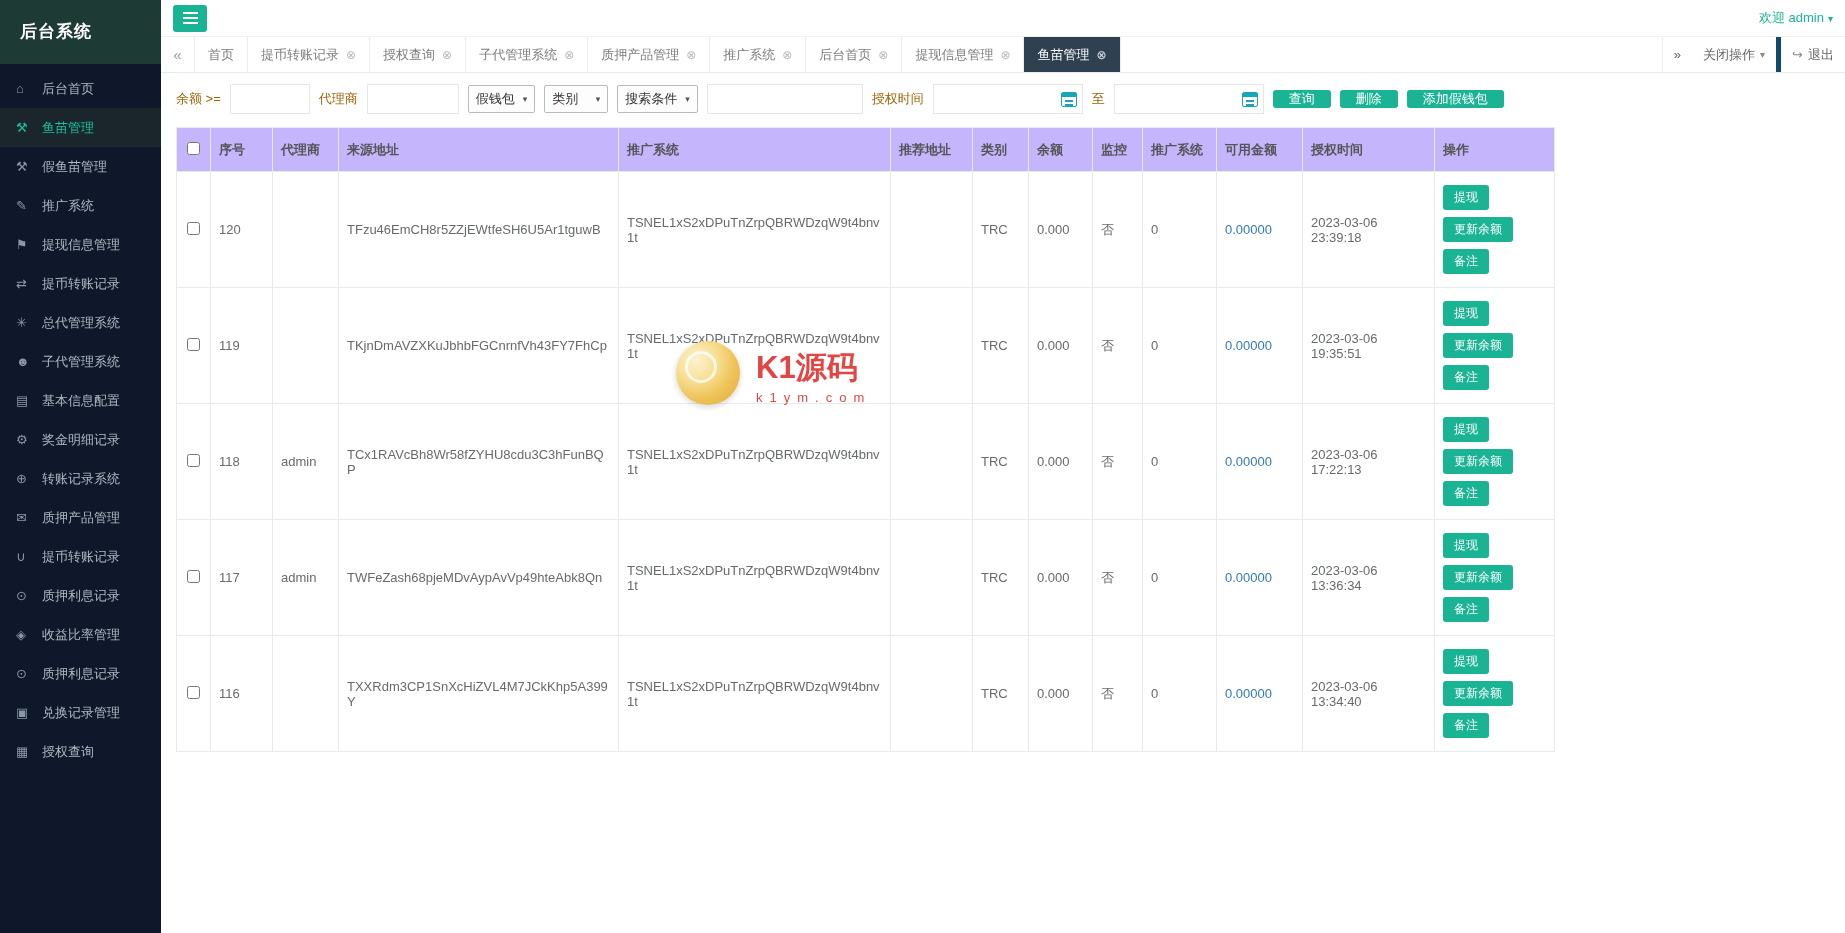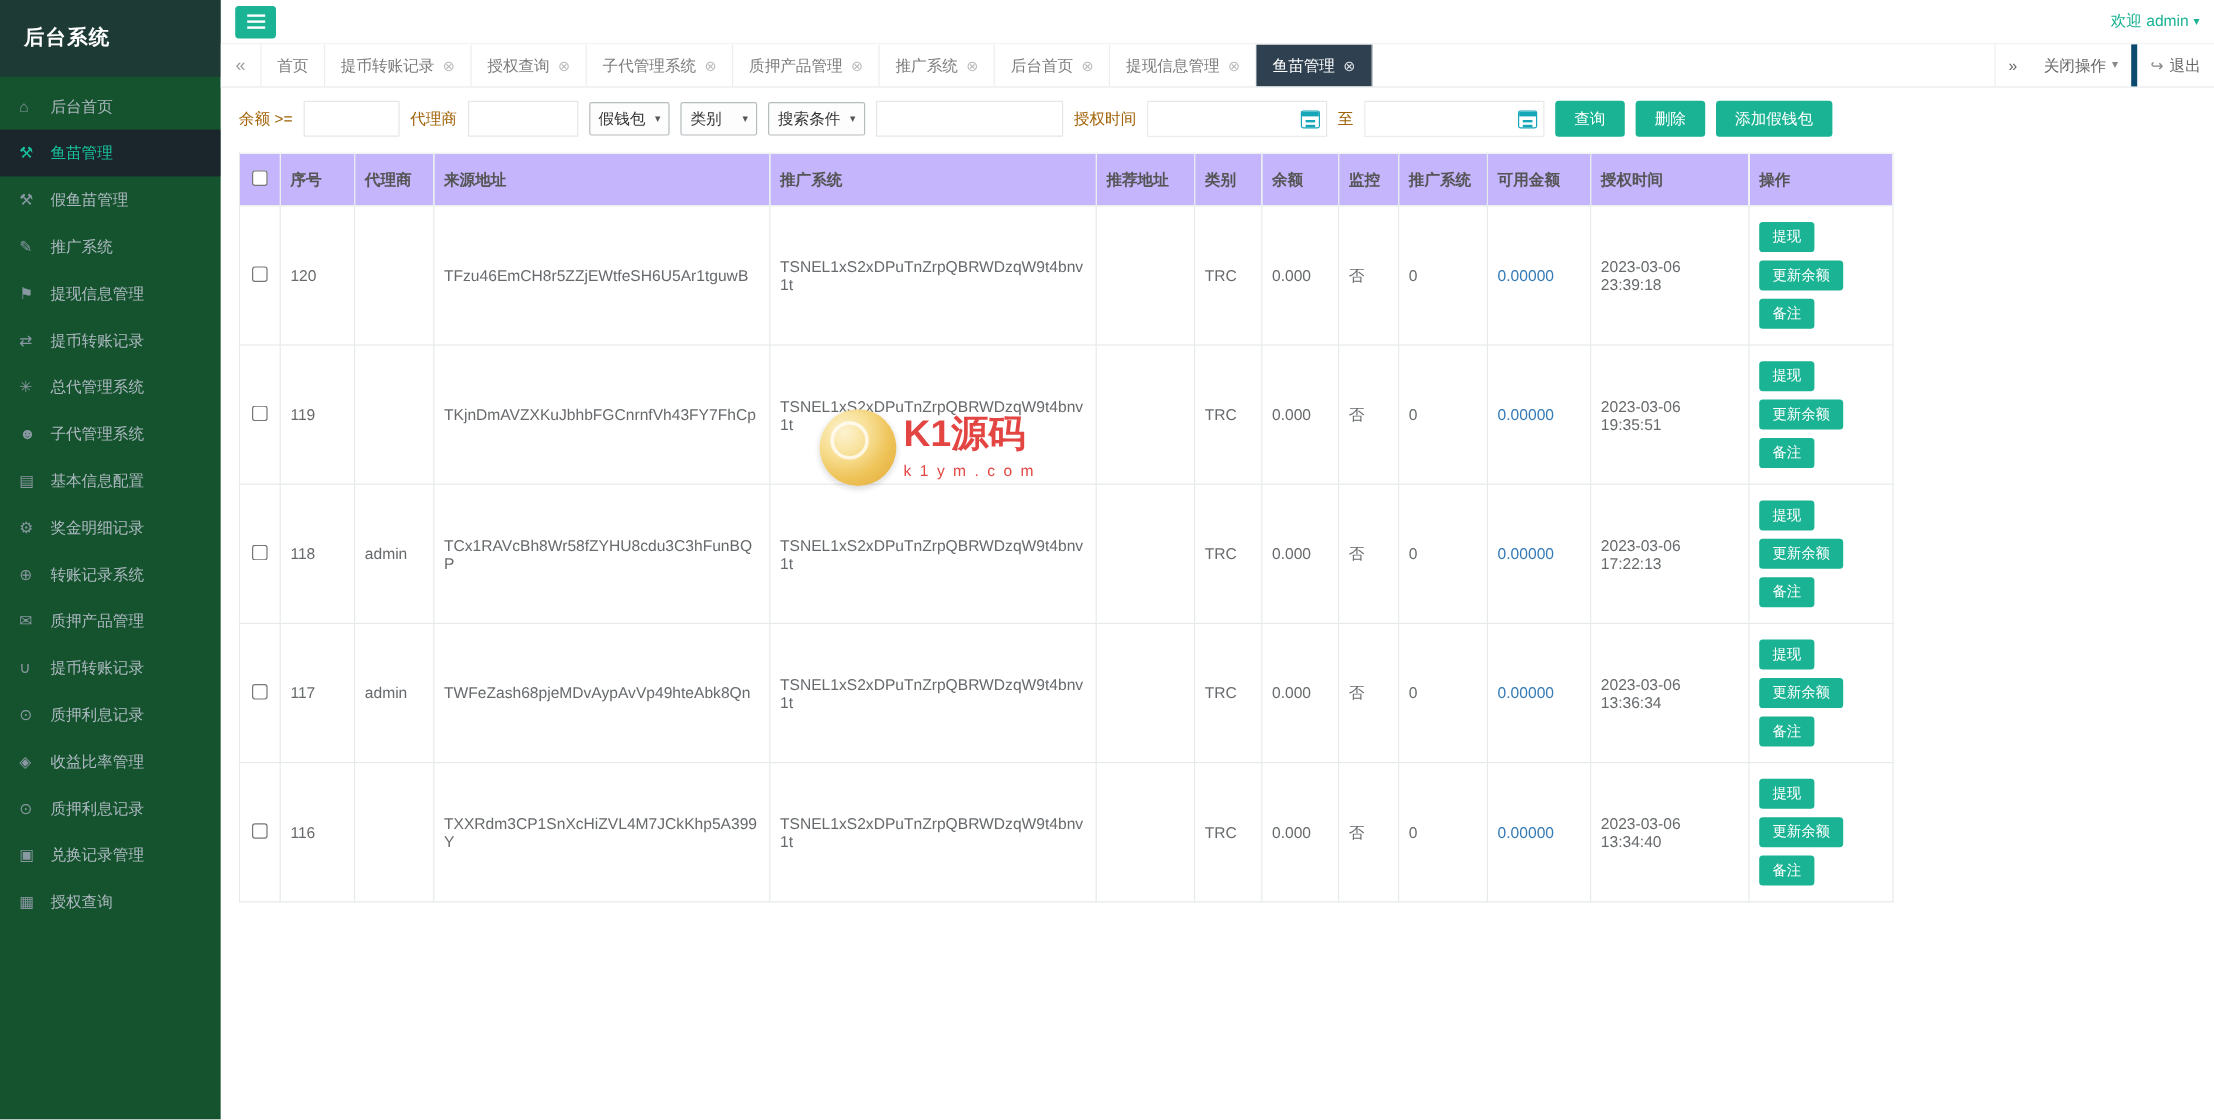--- a/index.html
+++ b/index.html
@@ -1,21 +1,21 @@
 <!DOCTYPE html>
 <html><head>
 <meta charset="utf-8">
 <style>
   *{margin:0;padding:0;box-sizing:border-box}
   html,body{width:1845px;height:933px;overflow:hidden}
   body{font-family:"Liberation Sans","DejaVu Sans",sans-serif;font-size:13px;color:#676a6c;background:#fff}
   .app{display:flex;width:1845px;height:933px}
 
   
-  .sidebar{width:184px;flex-shrink:0;background:#14532d;display:flex;flex-direction:column}
+  .sidebar{width:161px;flex-shrink:0;background:#0f172a;display:flex;flex-direction:column}
   .sidebar-title{height:64px;line-height:64px;padding-left:20px;color:#fff;font-size:17px;font-weight:bold;letter-spacing:1px;background:#1e3a35}
   .sidebar-menu{flex:1;overflow:hidden;padding-top:5px}
   .menu-item{height:39px;display:flex;align-items:center;padding-left:16px;color:#aeb9c2;cursor:pointer}
   .mi-icon{width:26px;font-size:13px;color:#8a98a3;text-align:left}
   .menu-item.active{background:#1a262c;color:#18c29c}
   .menu-item.active .mi-icon{color:#18c29c}
 
   
   .content{flex:1;min-width:0;display:flex;flex-direction:column;background:#fff}
 
@@ -43,35 +43,35 @@
   .filterbar label{color:#a16207}
   .txt{height:30px;border:1px solid #e5e6e7;border-radius:1px;padding:0 8px;font-size:13px;color:#676a6c;outline:none;background:#fff}
   .w80{width:80px}.w92{width:92px}.w156{width:156px}
   .select{height:28px;min-width:64px;display:flex;align-items:center;justify-content:space-between;gap:8px;border:1px solid #b7bcbf;border-radius:2px;background:#fdfdfd;padding:0 7px;color:#333;cursor:pointer}
   .sel-caret{font-size:9px;color:#555}
   .date-wrap{position:relative;width:150px;height:30px;border:1px solid #e5e6e7;background:#fff;display:flex;align-items:center}
   .date-wrap input{border:none;outline:none;width:100%;height:100%;padding:0 26px 0 8px;font-size:13px;color:#676a6c}
   .cal-icon{position:absolute;right:5px;top:7px;width:16px;height:15px;border:1px solid #17a6b8;border-radius:2px;background:#fff;cursor:pointer}
   .cal-icon::before{content:"";position:absolute;left:0;right:0;top:0;height:4px;background:#17a6b8}
   .cal-icon::after{content:"";position:absolute;left:3px;top:7px;width:8px;height:2px;background:#17a6b8;box-shadow:0 4px 0 #17a6b8}
-  .btn{height:30px;padding:0 16px;background:#1ab394;color:#fff;border:none;border-radius:3px;font-size:13px;cursor:pointer}
+  .btn{height:18px;padding:0 16px;background:#1ab394;color:#fff;border:none;border-radius:3px;font-size:13px;cursor:pointer}
 
   
   .table-wrap{position:relative;margin:2px 15px 0;flex:1;overflow:hidden}
   table{border-collapse:collapse;table-layout:fixed;width:1378px;font-size:13px}
   th,td{border:1px solid #e7eaec;padding:6px 8px;text-align:left;vertical-align:middle;overflow:hidden;word-wrap:break-word}
   thead th{background:#c4b5fd;color:#555;font-weight:bold;height:44px}
   tbody td{height:116px;background:#fff;color:#676a6c}
   .col-check{text-align:left;padding-left:10px}
   .c0{width:34px}.c1{width:62px}.c2{width:66px}.c3{width:280px}.c4{width:272px}.c5{width:82px}.c6{width:56px}.c7{width:64px}.c8{width:50px}.c9{width:74px}.c10{width:86px}.c11{width:132px}.c12{width:120px}
   .amount-link{color:#337ab7;text-decoration:none;cursor:pointer}
   .action-btn{display:block;margin:7px 0;padding:4px 11px;background:#1ab394;color:#fff;border:none;border-radius:3px;font-size:12px;cursor:pointer}
 
   
-  .watermark{position:absolute;left:484px;top:214px;display:flex;align-items:center;gap:6px;opacity:.95;pointer-events:none;z-index:5}
+  .watermark{position:absolute;left:500px;top:214px;display:flex;align-items:flex-end;gap:16px;opacity:.95;pointer-events:none;z-index:5}
   .wm-coin{width:64px;height:64px;border-radius:50%;background:radial-gradient(circle at 32% 30%,#fdf3cf 0%,#f7dc8a 35%,#eec04f 62%,#dfa52f 100%);box-shadow:0 2px 6px rgba(0,0,0,.18)}
   .wm-coin::before{content:"";display:block;width:26px;height:26px;margin:10px 0 0 9px;border-radius:50%;border:3px solid rgba(255,255,255,.75)}
   .wm-text{display:flex;flex-direction:column;line-height:1.05}
   .wm-title{font-size:31px;font-weight:bold;color:#e23c39}
   .wm-sub{font-size:13px;color:#e23c39;letter-spacing:7px;margin-top:7px}
 </style>
 </head>
 <body>
 
 <div class="app">

